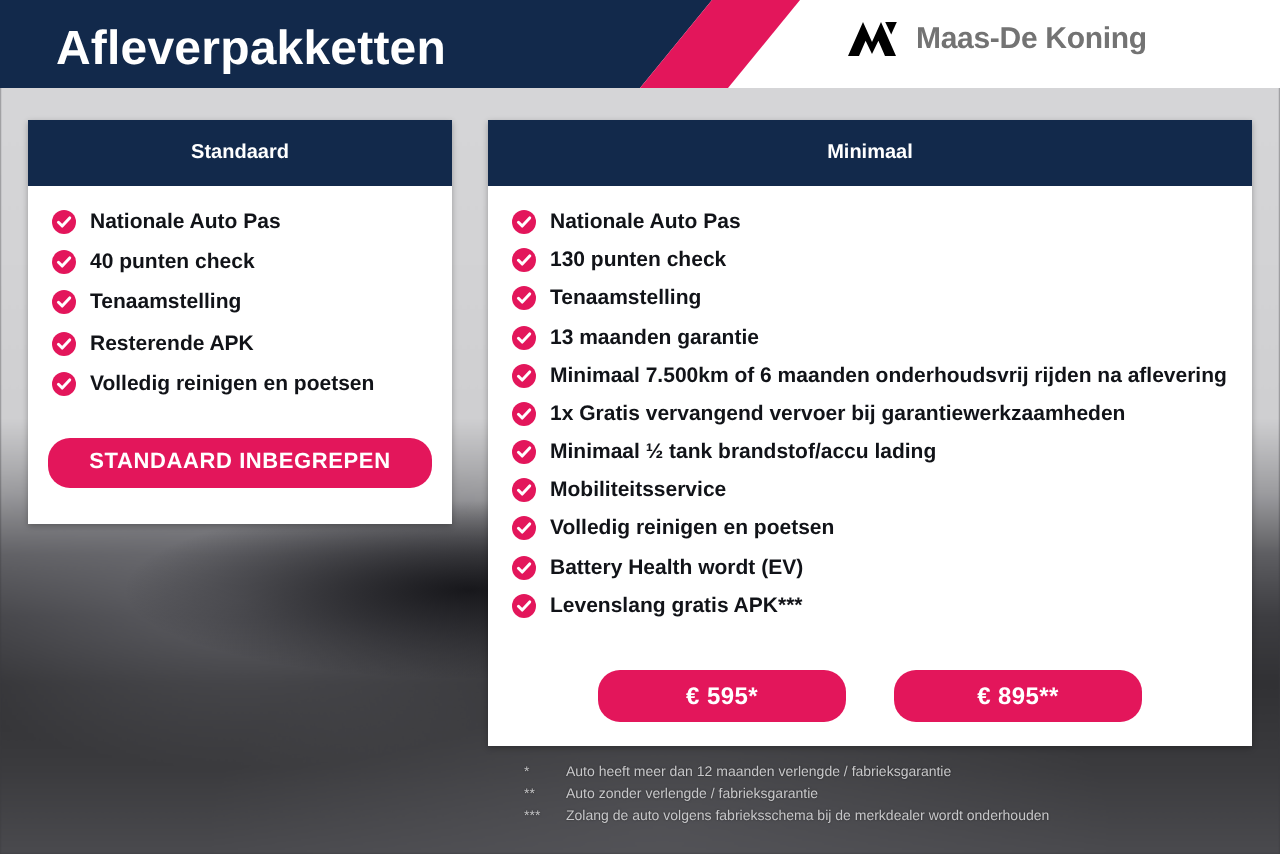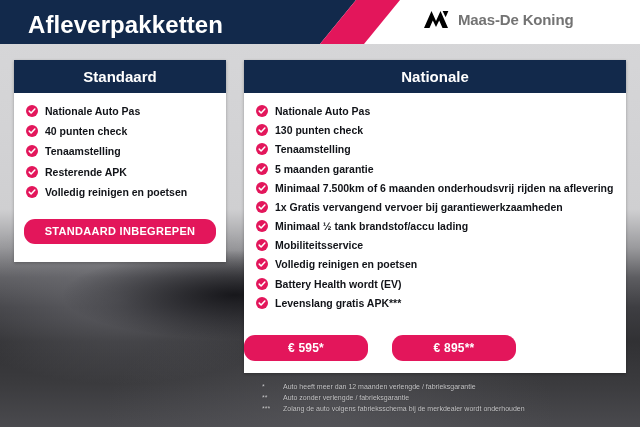--- a/index.html
+++ b/index.html
@@ -98,21 +98,21 @@
     background: #ffffff;
     box-shadow: 0 1px 3px rgba(0,0,0,0.28);
   }
   .card-standaard { left: 14px; top: 60px; width: 212px; height: 202px; }
   .card-approved  { left: 244px; top: 60px; width: 382px; height: 313px; }
 
   .card-header {
     background: #12294b;
     color: #ffffff;
     text-align: center;
-    font-size: 15px;
+    font-size: 10px;
     font-weight: bold;
     line-height: 33px;
     height: 33px;
   }
   .card-body {
     padding: 11px 4px 0 12px;
   }
 
   
   .feat-list { list-style: none; }
@@ -153,20 +153,21 @@
     left: 10px; top: 159px;
     width: 192px; height: 25px;
     font-size: 11px;
     letter-spacing: 0.3px;
     line-height: 25px;
   }
   .price-row {
     position: absolute;
     left: 0; top: 275px; width: 382px;
     display: flex;
+    justify-content: center;
     gap: 24px;
   }
   .price-btn {
     width: 124px; height: 26px;
     font-size: 12px;
     line-height: 26px;
     letter-spacing: 0.2px;
   }
 
   
@@ -246,21 +247,21 @@
               <path d="M4.3 8.2 L6.8 10.7 L11.8 5.3" stroke="#fff" stroke-width="2" fill="none" stroke-linecap="round" stroke-linejoin="round"></path>
             </svg>
           <span class="feat-label">Volledig reinigen en poetsen</span>
         </li>
       </ul>
     </div>
     <button class="pink-btn btn-standaard">STANDAARD INBEGREPEN</button>
   </div>
 
   <div class="card card-approved">
-    <div class="card-header">Nationale</div>
+    <div class="card-header">Minimaal</div>
     <div class="card-body">
       <ul class="feat-list">
         <li class="feat">
           <svg class="check-icon" viewBox="0 0 16 16">
               <circle cx="8" cy="8" r="8" fill="#e3165b"></circle>
               <path d="M4.3 8.2 L6.8 10.7 L11.8 5.3" stroke="#fff" stroke-width="2" fill="none" stroke-linecap="round" stroke-linejoin="round"></path>
             </svg>
           <span class="feat-label">Nationale Auto Pas</span>
         </li>
         <li class="feat">
@@ -275,21 +276,21 @@
               <circle cx="8" cy="8" r="8" fill="#e3165b"></circle>
               <path d="M4.3 8.2 L6.8 10.7 L11.8 5.3" stroke="#fff" stroke-width="2" fill="none" stroke-linecap="round" stroke-linejoin="round"></path>
             </svg>
           <span class="feat-label">Tenaamstelling</span>
         </li>
         <li class="feat">
           <svg class="check-icon" viewBox="0 0 16 16">
               <circle cx="8" cy="8" r="8" fill="#e3165b"></circle>
               <path d="M4.3 8.2 L6.8 10.7 L11.8 5.3" stroke="#fff" stroke-width="2" fill="none" stroke-linecap="round" stroke-linejoin="round"></path>
             </svg>
-          <span class="feat-label">5 maanden garantie</span>
+          <span class="feat-label">13 maanden garantie</span>
         </li>
         <li class="feat">
           <svg class="check-icon" viewBox="0 0 16 16">
               <circle cx="8" cy="8" r="8" fill="#e3165b"></circle>
               <path d="M4.3 8.2 L6.8 10.7 L11.8 5.3" stroke="#fff" stroke-width="2" fill="none" stroke-linecap="round" stroke-linejoin="round"></path>
             </svg>
           <span class="feat-label">Minimaal 7.500km of 6 maanden onderhoudsvrij rijden na aflevering</span>
         </li>
         <li class="feat">
           <svg class="check-icon" viewBox="0 0 16 16">

